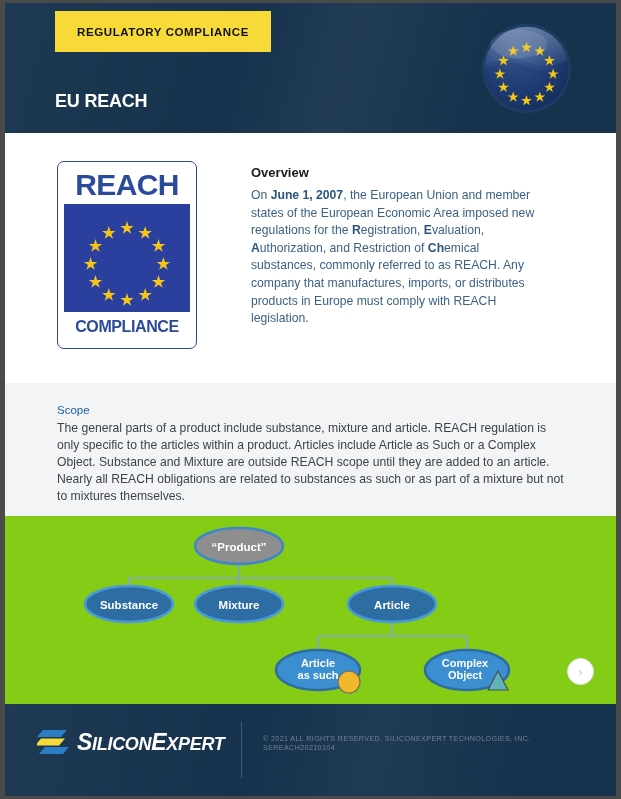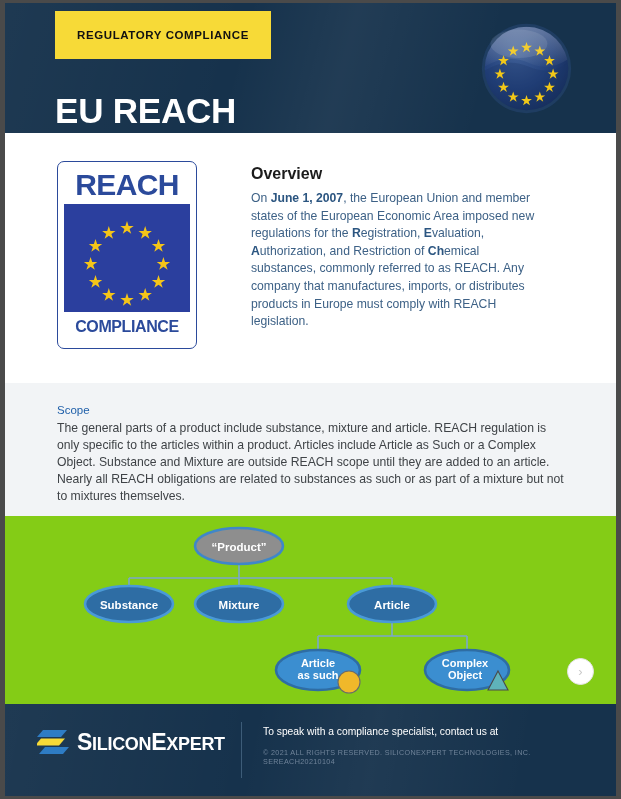--- a/index.html
+++ b/index.html
@@ -28,31 +28,31 @@
     overflow: hidden;
   }
   .header-sheen {
     position: absolute; left: 0; top: 0; width: 100%; height: 100%;
     background: linear-gradient(105deg, rgba(255,255,255,0.035) 0%, rgba(255,255,255,0) 38%,
                 rgba(255,255,255,0.05) 55%, rgba(255,255,255,0) 78%);
     pointer-events: none;
   }
   .badge {
     position: absolute; left: 50px; top: 8px;
-    width: 216px; height: 48px;
+    width: 216px; height: 41px;
     background: #f7da37;
     display: flex; align-items: center; justify-content: center;
   }
   .badge-text {
     font-size: 11.5px; font-weight: bold; letter-spacing: 0.6px;
     color: #111111;
   }
   .page-title {
     position: absolute; left: 50px; top: 88px;
-    font-size: 35px; font-weight: bold; letter-spacing: -0.2px;
+    font-size: 18px; font-weight: bold; letter-spacing: -0.2px;
     color: #ffffff;
   }
   .eu-globe {
     position: absolute; right: 42px; top: 18px;
     width: 95px; height: 95px;
   }
 
   
   .overview {
     position: absolute; left: 0; top: 130px;
@@ -77,21 +77,21 @@
     background: #2b3f9e;
     margin-top: 2px;
     position: relative;
   }
   .reach-compliance-word {
     font-size: 16px; font-weight: bold; letter-spacing: -0.4px;
     color: #2b4a9b; margin-top: 6px;
   }
   .ov-text { position: absolute; left: 246px; top: 32px; width: 290px; }
   .ov-heading {
-    font-size: 16px; font-weight: bold; color: #1b1b1b; margin-bottom: 7px;
+    font-size: 13px; font-weight: bold; color: #1b1b1b; margin-bottom: 7px;
   }
   .ov-body {
     font-size: 12.2px; line-height: 17.6px; color: #3d6186;
   }
   .ov-body b { font-weight: bold; color: #2b5580; }
 
   
   .scope {
     position: absolute; left: 0; top: 380px;
     width: 611px; height: 133px;
@@ -134,21 +134,21 @@
     position: absolute; left: 0; top: 0; width: 100%; height: 100%;
     background: linear-gradient(100deg, rgba(255,255,255,0.04) 0%, rgba(255,255,255,0) 40%,
                 rgba(255,255,255,0.045) 60%, rgba(255,255,255,0) 85%);
     pointer-events: none;
   }
   .fl-logo-row {
     position: absolute; left: 32px; top: 23px;
     display: flex; align-items: center;
   }
   .se-mark { width: 34px; height: 30px; margin-right: 6px; }
-  .se-name { font-size: 23px; font-weight: bold; color: #ffffff; letter-spacing: -0.3px; }
+  .se-name { font-size: 23px; font-weight: bold; color: #ffffff; letter-spacing: -0.3px; font-style: italic; }
   .se-name .sm { font-size: 18px; }
   .fl-url {
     position: absolute; left: 58px; top: 59px;
     font-size: 12px; font-weight: bold; color: #f7da37; letter-spacing: 0.5px; margin-top: 36px;
   }
   .fl-divider {
     position: absolute; left: 236px; top: 18px;
     width: 1px; height: 56px; background: #3d5c78;
   }
   .fl-right { position: absolute; left: 258px; top: 14px; width: 330px; }
@@ -317,18 +317,17 @@
         <span>S</span><span class="sm">ILICON</span><span>E</span><span class="sm">XPERT</span>
       </div>
     </div>
 
     <div class="fl-url">SILICONEXPERT.COM</div>
 
     <div class="fl-divider"></div>
 
     <div class="fl-right">
       <div class="fl-gap"></div>
-      <div class="fl-line">To speak with a compliance specialist, contact us at</div>
       <div class="fl-copy">© 2021 ALL RIGHTS RESERVED. SILICONEXPERT TECHNOLOGIES, INC. SEREACH20210104</div>
     </div>
   </div>
 
 </div>
 
 </body></html>

